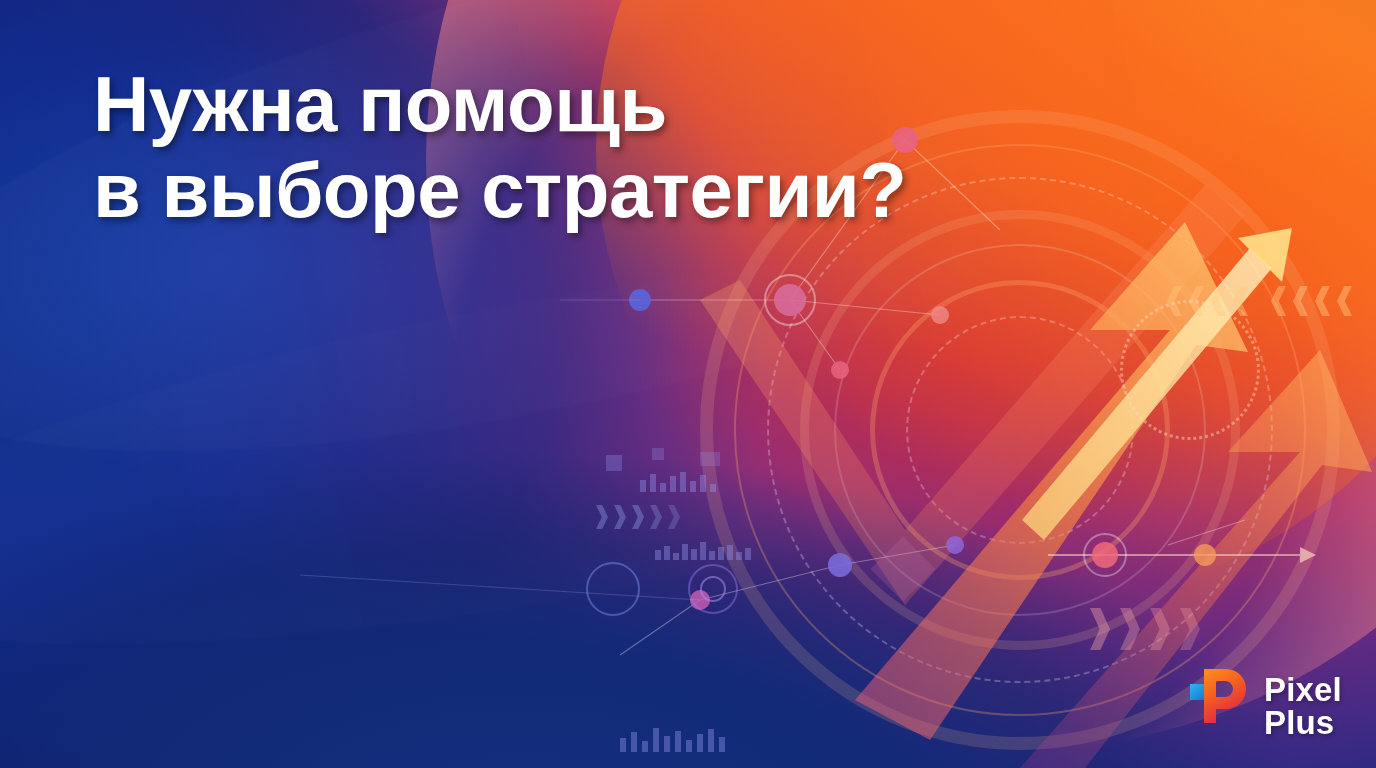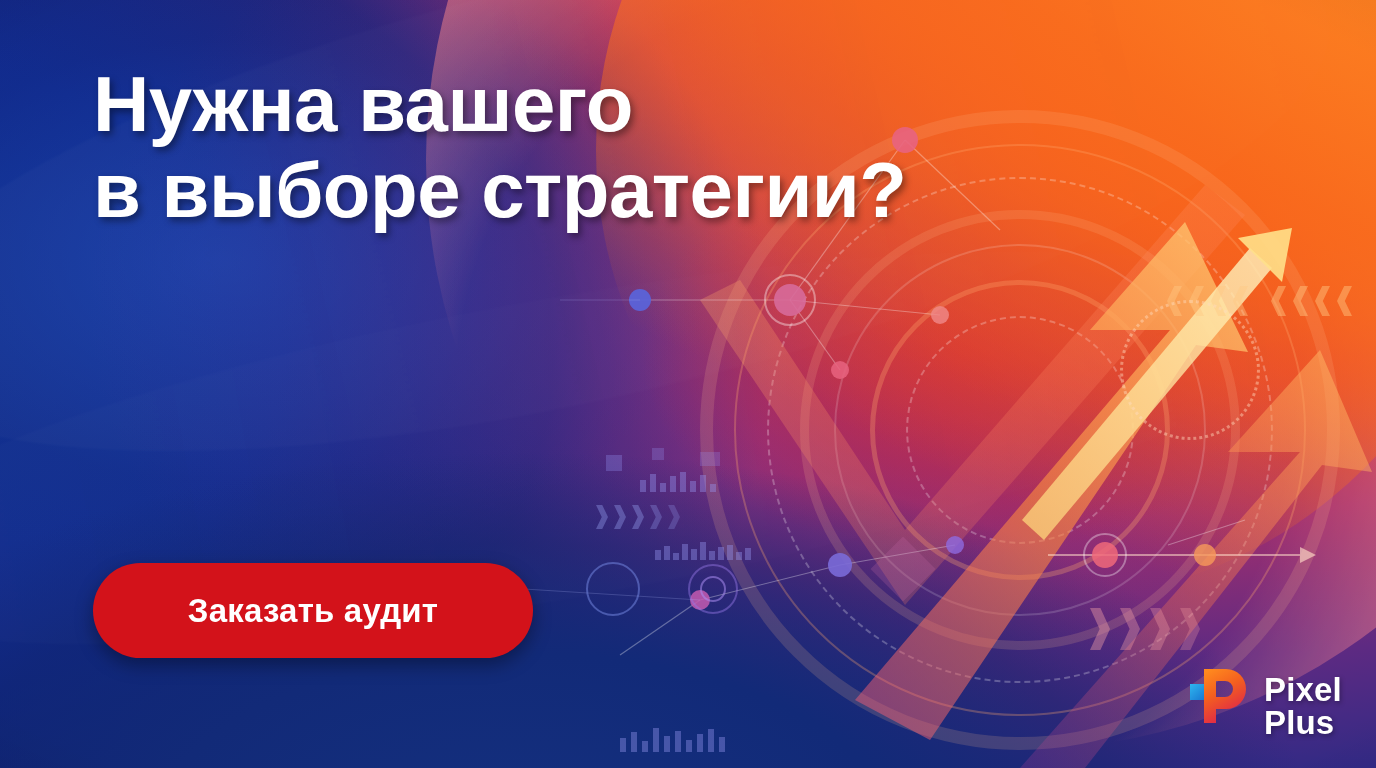--- a/index.html
+++ b/index.html
@@ -346,25 +346,24 @@
 
   <div class="sq" style="left:606px;top:455px;width:16px;height:16px;background:rgba(150,150,245,0.30);"></div>
   <div class="sq" style="left:652px;top:448px;width:12px;height:12px;background:rgba(150,150,245,0.26);"></div>
   <div class="sq" style="left:700px;top:452px;width:20px;height:14px;background:rgba(150,150,245,0.24);"></div>
   <div class="sq" style="left:880px;top:546px;width:46px;height:46px;background:rgba(200,110,170,0.22);transform:rotate(45deg);"></div>
 
   <div class="layer vignette"></div>
 
   <div class="content">
 
-    <h1 id="headline">Нужна вашего
+    <h1 id="headline">Нужна помощь
 в выборе стратегии?</h1>
 
 
-    <button id="cta">Заказать аудит</button>
 
     <div id="logo">
       <div class="logo-mark">
         <svg viewBox="0 0 60 62" width="60" height="62">
           <defs>
             <linearGradient id="pGrad" x1="0.15" y1="0" x2="0.6" y2="1">
               <stop offset="0%" stop-color="#ff8a1e"></stop>
               <stop offset="42%" stop-color="#f4601f"></stop>
               <stop offset="100%" stop-color="#dd1f4e"></stop>
             </linearGradient>

